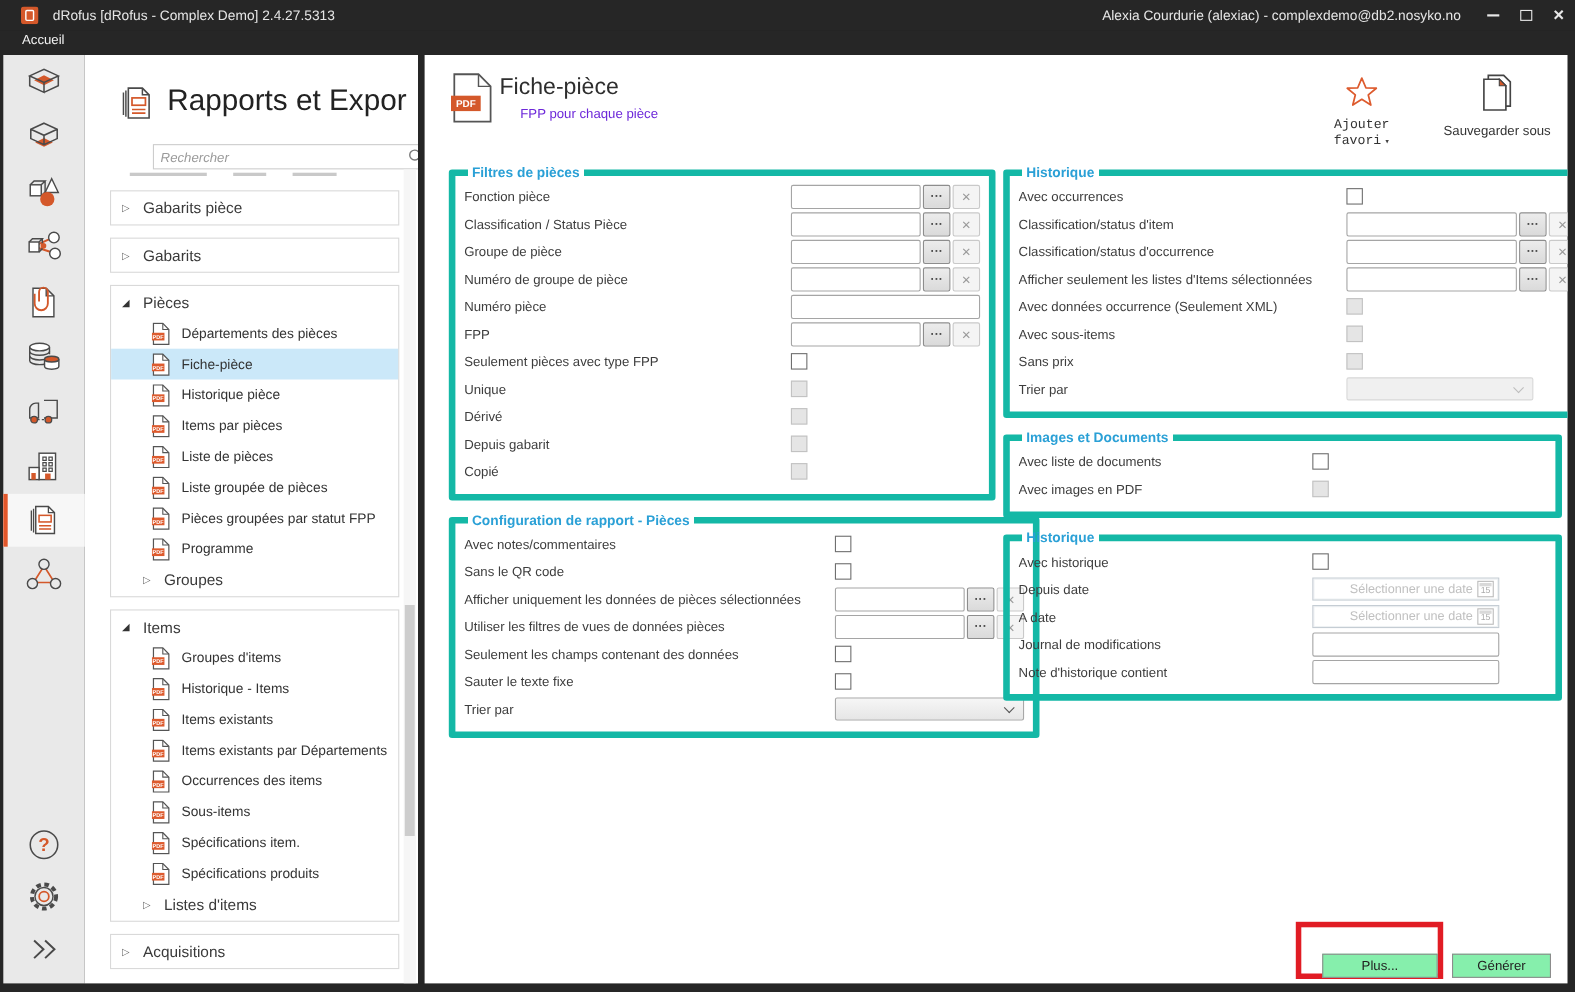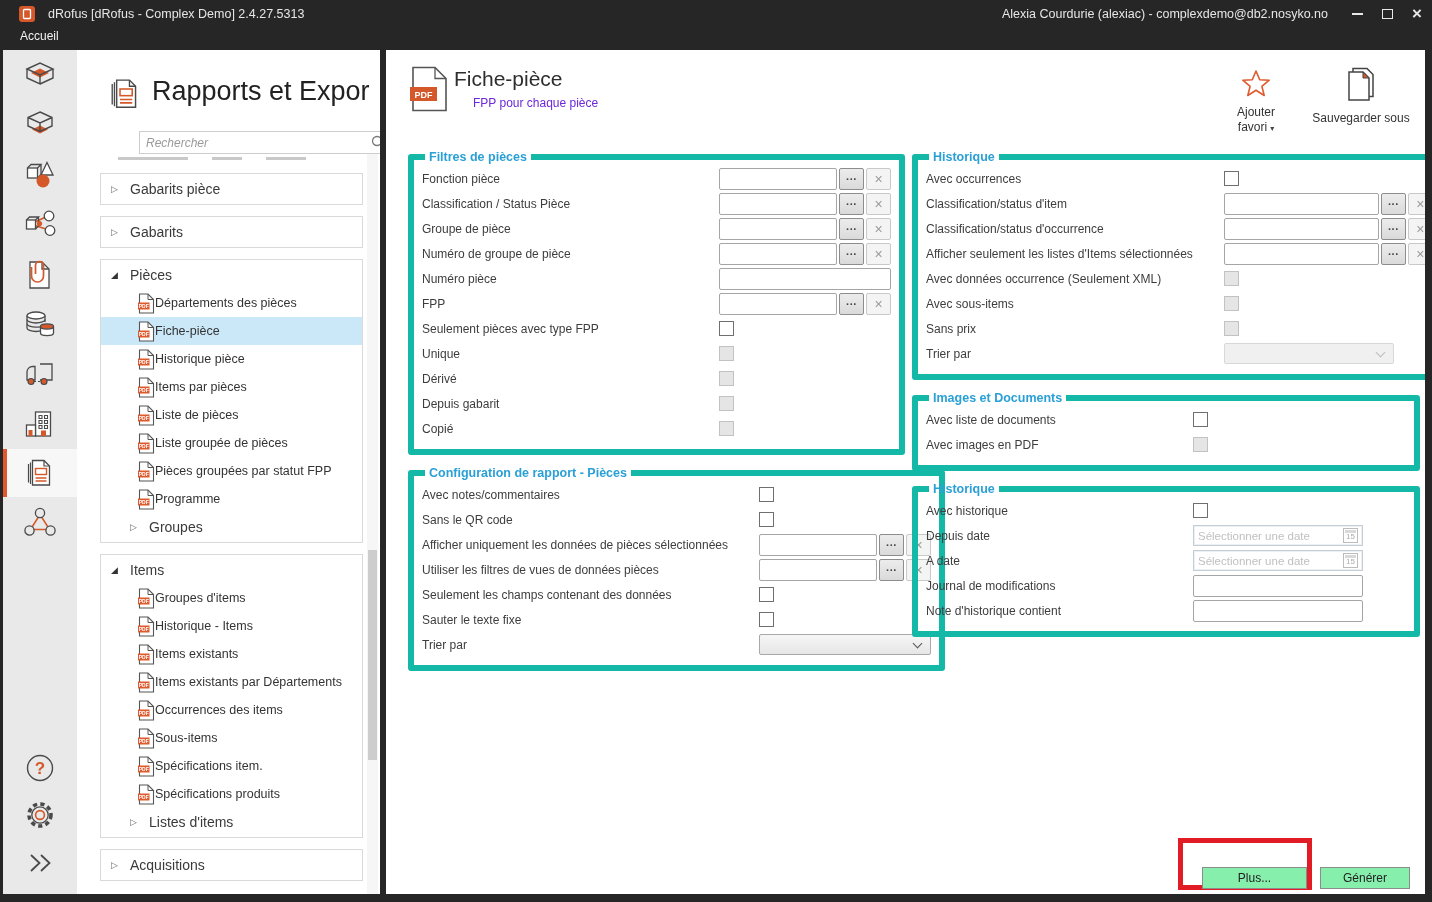--- a/index.html
+++ b/index.html
@@ -34,36 +34,36 @@
   .search-mag{width:20px;display:flex;justify-content:center;}
   .search-clear{width:24px;text-align:center;color:#a8a8a8;font-size:14px;}
   .search-clear::before{content:"×";}
   #clipped-row{position:absolute;left:23px;top:104px;width:263px;height:7px;overflow:hidden;}
   #clipped-row span{display:inline-block;height:3px;background:#c9c9c9;margin:3px 6px 0 18px;vertical-align:top;}
   #tree{position:absolute;left:23px;top:123px;width:263px;}
   .tree-group{border:1px solid #d9d9d9;background:#fff;margin-bottom:11px;box-sizing:border-box;padding-bottom:1px;}
   .tree-group-header{display:flex;align-items:center;height:29px;padding-left:10px;gap:9px;font-size:14px;color:#3a3a3a;}
   .arrow{font-size:9px;color:#666;width:10px;flex:0 0 auto;}
   .arrow.exp{color:#333;}
-  .tree-item{display:flex;align-items:center;height:28px;padding-left:37px;font-size:12.5px;color:#333;}
+  .tree-item{display:flex;align-items:center;height:28px;padding-left:37px;gap:10px;font-size:12.5px;color:#333;}
   .tree-item.selected{background:#cbe8f9;}
   .pdf-ic{display:flex;flex:0 0 auto;}
   .tree-subgroup{display:flex;align-items:center;height:28px;padding-left:29px;gap:9px;font-size:14px;color:#3a3a3a;}
   #side-scroll{position:absolute;right:2px;top:104px;bottom:0;width:11px;background:#f6f6f6;}
   #side-thumb{position:absolute;left:1px;width:9px;top:396px;height:210px;background:#cdcdcd;}
 
   
   #splitter{position:absolute;top:50px;left:380px;width:6px;bottom:8px;background:#262626;}
 
   
   #mainpanel{position:absolute;top:50px;left:386px;right:7px;bottom:8px;background:#fff;overflow:hidden;}
   #report-pdf-icon{position:absolute;left:24px;top:16px;}
   #report-title{position:absolute;left:68px;top:17px;font-size:21px;color:#2e2e2e;}
   #report-subtitle{position:absolute;left:87px;top:46px;font-size:12px;color:#6d28d9;}
-  #fav-btn{position:absolute;left:838px;top:16px;width:64px;height:84px;text-align:center;}
+  #fav-btn{position:absolute;left:820px;top:16px;width:64px;height:84px;text-align:center;font-family:Liberation Mono, monospace;}
   #fav-btn svg{margin-top:3px;}
   #fav-label{font-size:12px;color:#333;line-height:1.25;margin-top:2px;}
   .caret::after{content:"▾";font-size:8px;color:#444;margin-left:3px;}
   #save-btn{position:absolute;left:915px;top:16px;width:120px;height:84px;text-align:center;}
   #save-label{font-size:12px;color:#333;margin-top:3px;}
 
   .form-col{position:absolute;top:100px;}
   #col-left{left:22px;width:497px;}
   #col-right{left:526px;width:508px;}
   fieldset.fs{border:6px solid #14b8a6;border-radius:3px;margin:0 0 11px 0;padding:2px 8px 8px 8px;}
@@ -84,21 +84,21 @@
   .btn-x::before{content:"×";}
   .cb{width:15px;height:15px;box-sizing:border-box;border:1px solid #6f6f6f;background:#fff;display:inline-block;}
   .cb.dis{background:#e5e5e5;border-color:#c2c2c2;}
   .sel{position:relative;height:21px;box-sizing:border-box;background:linear-gradient(#f6f6f6,#e6e6e6);border:1px solid #a8a8a8;border-radius:2px;}
   #col-left .sel{width:172px;}
   #col-right .sel{width:170px;}
   .sel.dis{background:#f0f0f0;border-color:#d8d8d8;}
   .chev{position:absolute;right:9px;top:5px;width:6px;height:6px;border-right:1.6px solid #555;border-bottom:1.6px solid #555;transform:rotate(45deg);}
   .sel.dis .chev{border-color:#bdbdbd;}
   .datef{width:170px;height:21px;box-sizing:border-box;background:#fff;border:1px solid #c5cdd4;box-shadow:inset 0 0 0 1px #eef1f3;display:flex;align-items:center;padding:0 4px;}
-  .ph{flex:1;font-size:11.5px;color:#c0c0c0;white-space:nowrap;overflow:hidden;}
+  .ph{flex:1;font-size:11.5px;color:#c0c0c0;white-space:nowrap;overflow:hidden;margin-left:29px;}
   .cal{width:15px;height:15px;box-sizing:border-box;border:1px solid #bcbcbc;position:relative;display:flex;align-items:flex-end;justify-content:center;flex:0 0 auto;}
   .cal::before{content:"";position:absolute;top:1px;left:1px;right:1px;height:3px;background:#d9d9d9;}
   .cal-num{font-size:8px;color:#ababab;line-height:1.1;}
 
   
   #annotation{position:absolute;left:792px;top:788px;width:134px;height:52px;border:5px solid #e11c24;box-sizing:border-box;}
   .push-btn{position:absolute;top:817px;height:22px;box-sizing:border-box;background:#86efac;border:1px solid #8c8c8c;font:12px "Liberation Sans",sans-serif;color:#222;text-align:center;padding:0;}
   #plus-btn{left:816px;width:105px;}
   #gen-btn{left:934px;width:90px;}
 </style>

